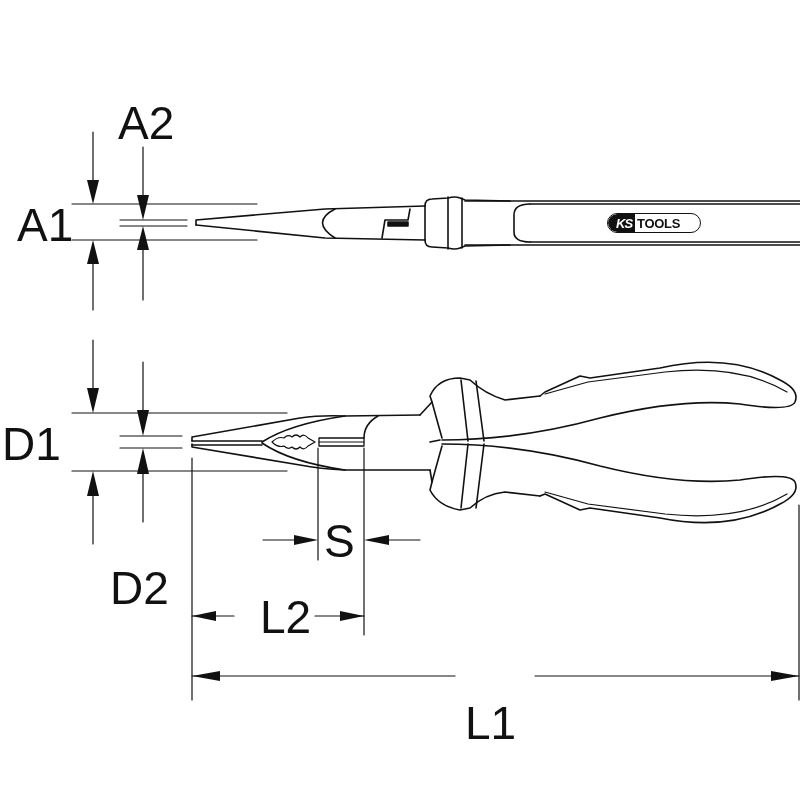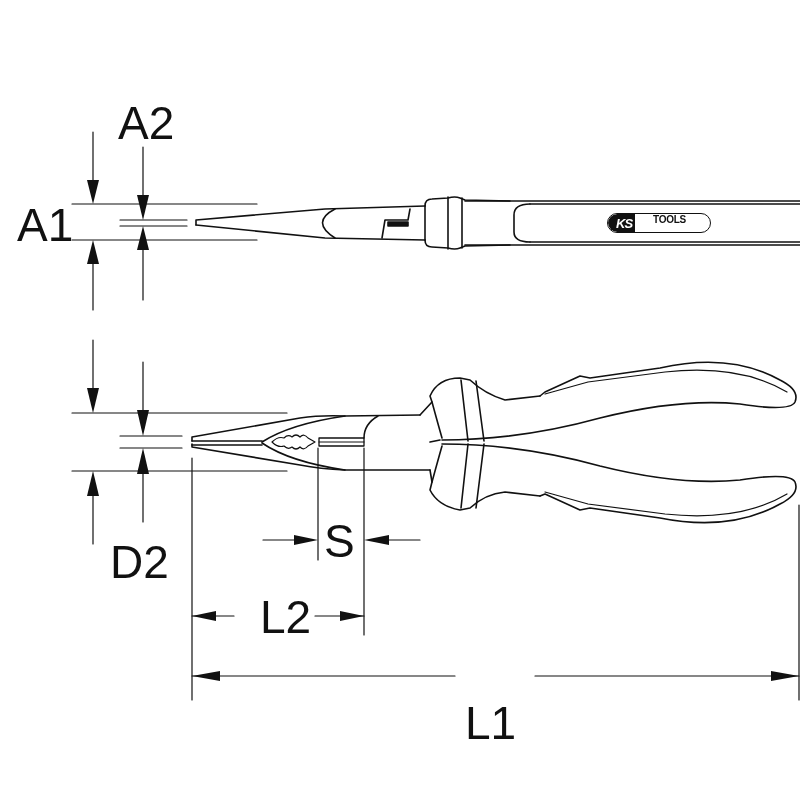--- a/index.html
+++ b/index.html
@@ -11,44 +11,43 @@
       font-family: "Liberation Sans", "DejaVu Sans", sans-serif;
       font-size: 46px;
       line-height: 46px;
       color: #111111;
       white-space: nowrap;
       background: transparent;
     }
     .logo {
       position: absolute;
       left: 607px; top: 213px;
-      width: 104px; height: 20px;
+      width: 94px; height: 20px;
       border: 1.5px solid #111;
       border-radius: 11px;
       box-sizing: border-box;
-      display: flex; 
+      display: flex; align-items: center;
       overflow: hidden;
       background: #fff;
-      gap: 16px;
     }
     .logo-ks {
       background: #111; color: #fff;
       font-family: "Liberation Sans", sans-serif;
       font-weight: bold; font-style: italic;
       font-size: 13px; height: 100%;
       padding: 0 3px 0 8px;
       display: flex; align-items: center;
       border-radius: 10px 0 0 10px;
       letter-spacing: -1px;
     }
     .logo-tools {
       color: #111;
       font-family: "Liberation Sans", sans-serif;
       font-weight: bold;
-      font-size: 10px;
+      font-size: 13px;
       padding-left: 2px;
       letter-spacing: -0.3px;
     }
   </style>
 </head>
 <body>
 
 <div class="canvas">
 
   <svg width="800" height="800" viewBox="0 0 800 800" xmlns="http://www.w3.org/2000/svg">
@@ -175,18 +174,19 @@
     </g>
   </svg>
 
   <div class="logo">
     <span class="logo-ks">KS</span>
     <span class="logo-tools">TOOLS</span>
   </div>
 
   <span class="lbl" style="left:118px; top:100px;">A2</span>
   <span class="lbl" style="left:8px; top:202px;margin-left:9px;">A1</span>
-  <span class="lbl" style="left:110px; top:539px;">D2</span>
+  <span class="lbl" style="left:2px; top:421px;">D1</span>
+  <span class="lbl" style="left:110px; top:565px;">D2</span>
   <span class="lbl" style="left:324px; top:518px;">S</span>
   <span class="lbl" style="left:260px; top:594px;">L2</span>
   <span class="lbl" style="left:465px; top:652px;margin-top:48px;">L1</span>
 
 </div>
 
 </body></html>

